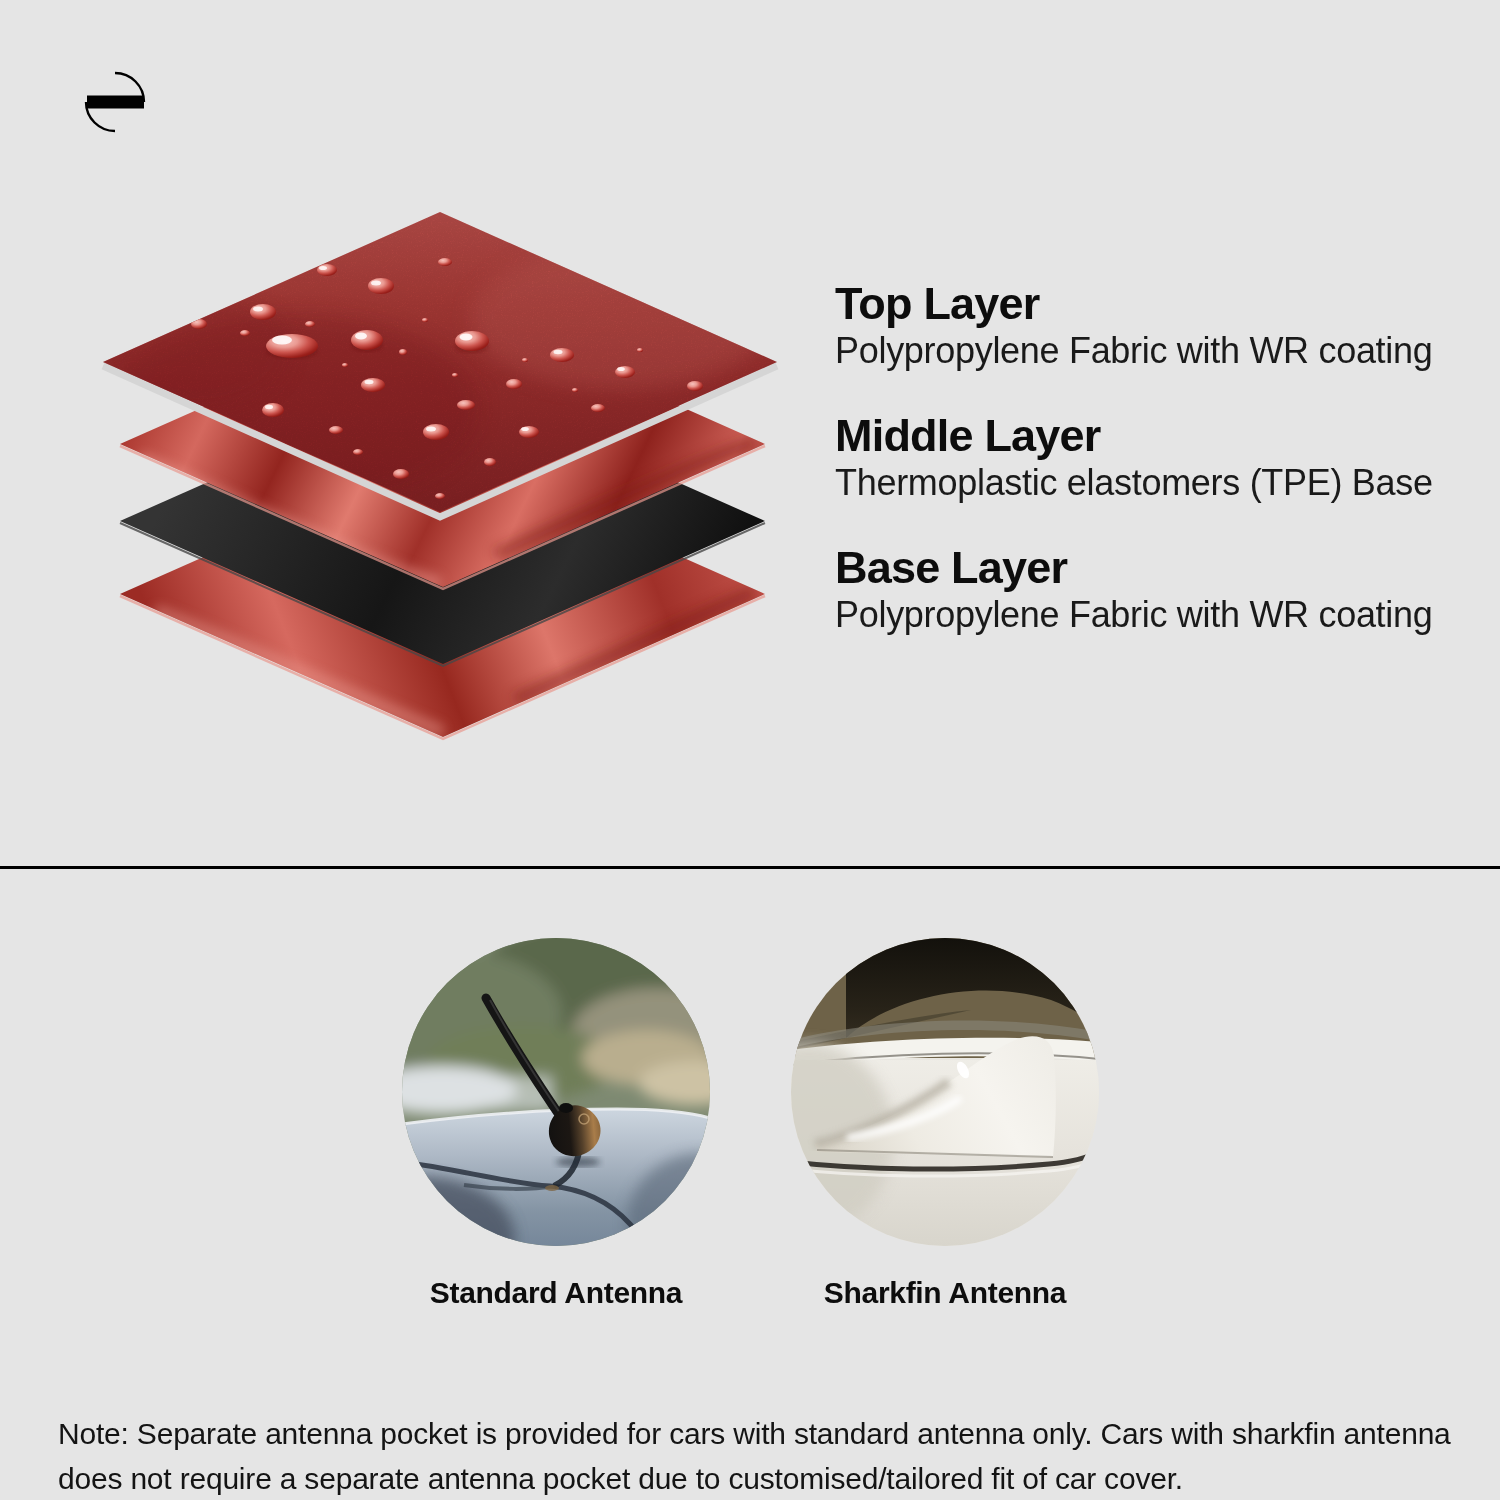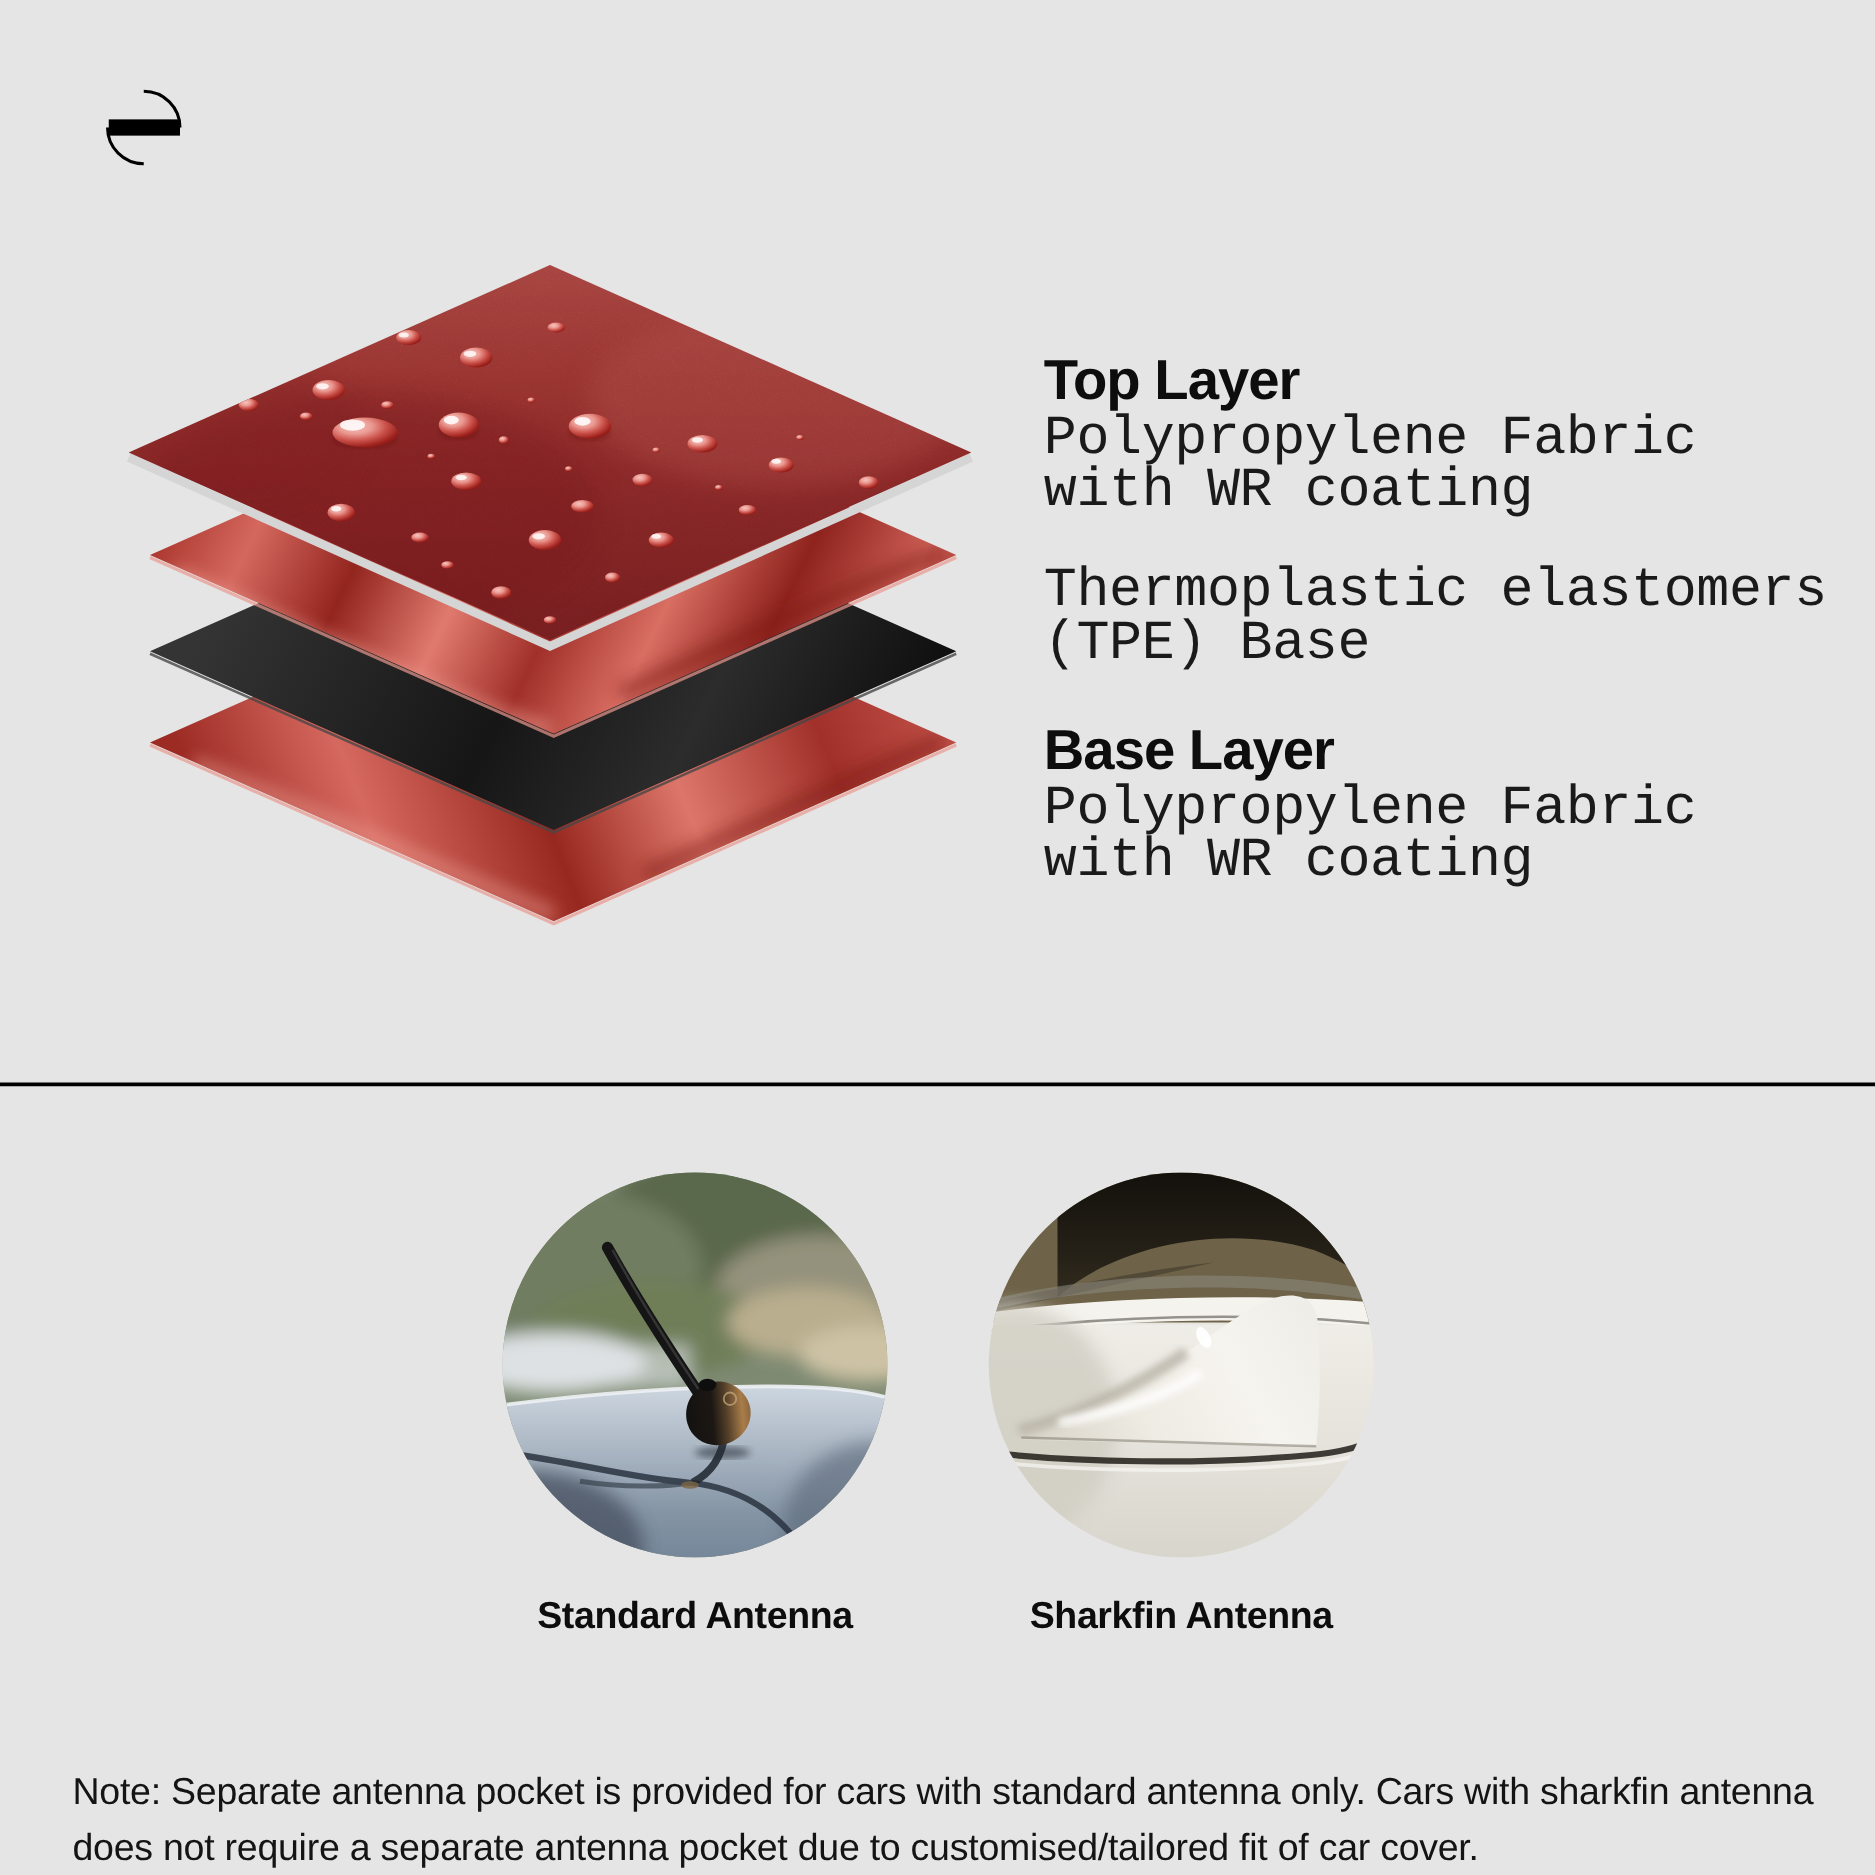--- a/index.html
+++ b/index.html
@@ -8,22 +8,22 @@
   .abs{position:absolute;}
   
   .logo{left:74px;top:62px;width:94px;height:84px;}
   
   .layers-fig{left:95px;top:200px;width:690px;height:545px;}
   
   .layer-info{left:835px;top:278px;width:640px;}
   .layer-entry{margin:0 0 38px 0;}
   .layer-entry h2{margin:0;font-size:45px;line-height:52px;font-weight:bold;
                   letter-spacing:-0.8px;color:#0d0d0d;}
-  .layer-entry p{margin:0;font-size:44px;line-height:42px;font-weight:400;
-                 letter-spacing:-0.3px;color:#1a1a1a;font-family:Liberation Mono, monospace;}
+  .layer-entry p{margin:0;font-size:36px;line-height:42px;font-weight:400;
+                 letter-spacing:-0.3px;color:#1a1a1a;}
   
   .divider{left:0;top:866px;width:1500px;height:3px;background:#000;}
   
   .fig-circle{width:308px;top:938px;}
   .fig-standard{left:402px;}
   .fig-sharkfin{left:791px;}
   .fig-circle svg{display:block;width:308px;height:308px;}
   .fig-caption{margin-top:30px;text-align:center;font-size:30px;font-weight:bold;
                letter-spacing:-0.3px;color:#0d0d0d;}
   
@@ -192,20 +192,21 @@
       </g>
     </g>
   </svg>
 
   <div class="abs layer-info">
     <div class="layer-entry">
       <h2>Top Layer</h2>
       <p>Polypropylene Fabric with WR coating</p>
     </div>
     <div class="layer-entry">
+      <h2>Middle Layer</h2>
       <p>Thermoplastic elastomers (TPE) Base</p>
     </div>
     <div class="layer-entry">
       <h2>Base Layer</h2>
       <p>Polypropylene Fabric with WR coating</p>
     </div>
   </div>
 
   <div class="abs divider"></div>
 

